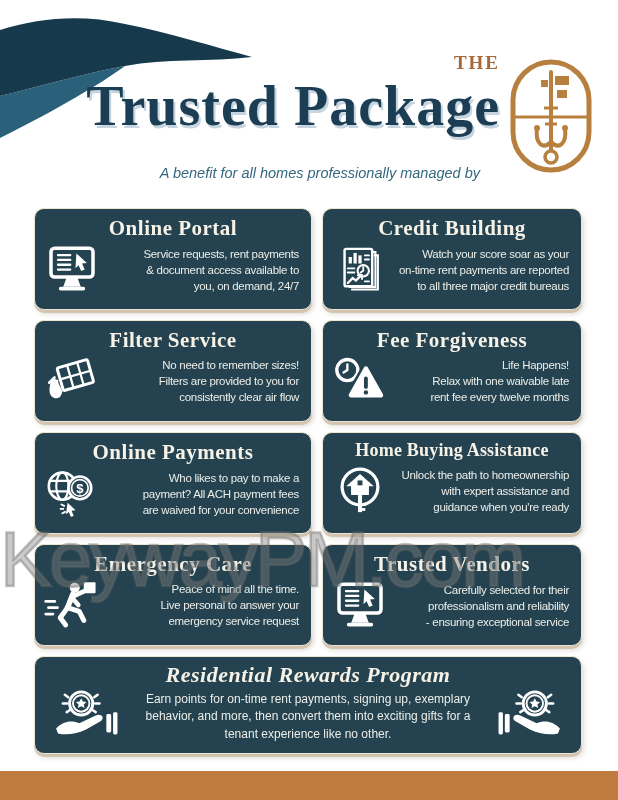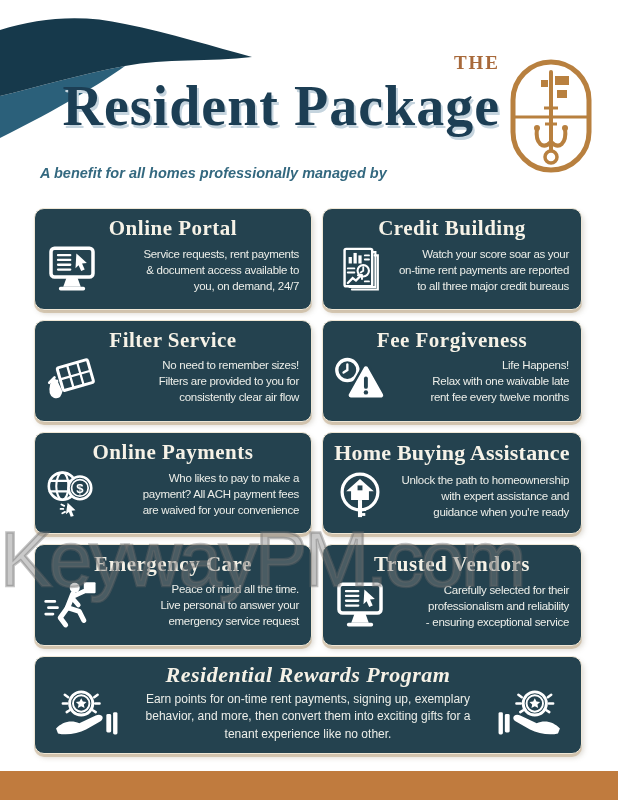--- a/index.html
+++ b/index.html
@@ -10,32 +10,32 @@
   .swoosh{position:absolute;left:0;top:0;width:270px;height:150px;}
   .title-block{position:absolute;top:52px;right:118px;text-align:right;z-index:2;}
   .t1{display:flex;align-items:baseline;justify-content:flex-end;gap:14px;}
   .the{font-family:"Liberation Serif",serif;font-weight:bold;font-size:19px;
        letter-spacing:2px;color:#a8693a;}
   .big{font-family:"Liberation Serif",serif;font-weight:bold;font-size:56px;
        line-height:1.0;color:#1c3e54;letter-spacing:1px;
        text-shadow:2px 3px 0 #c5d4de;}
   .t2{margin-top:4px;}
   .logo{position:absolute;left:508px;top:58px;width:86px;height:116px;z-index:2;}
-  .subtitle{position:absolute;top:164px;left:40px;width:440px;text-align:left;
-            font-style:italic;font-size:14.5px;line-height:1.25;color:#33687f;z-index:2;font-weight:bold;}
+  .subtitle{position:absolute;top:164px;left:40px;width:440px;text-align:right;
+            font-style:italic;font-size:14.5px;line-height:1.25;color:#33687f;z-index:2;}
 
   
   .grid{position:absolute;left:34px;top:208px;width:464px;display:grid;
         grid-template-columns:278px 260px;column-gap:10px;row-gap:10px;}
   .card{background:#24424f;border:1px solid #efe7d6;border-radius:10px;height:100px;
         box-shadow:0 3px 0 rgba(187,158,116,0.45),2px 4px 5px rgba(150,140,120,0.30);
         color:#edeee8;overflow:hidden;}
   .card-title{font-family:"Liberation Serif",serif;font-weight:bold;font-size:21px;
         color:#f6f2e7;text-align:center;margin-top:7px;letter-spacing:0.5px;white-space:nowrap;}
-  .card-title.tight{font-size:22px;letter-spacing:0.2px;}
+  .card-title.tight{font-size:18px;letter-spacing:0.2px;}
   .card-row{display:flex;align-items:center;padding:2px 12px 0 8px;}
   .icon-box{width:58px;flex-shrink:0;display:flex;justify-content:center;align-items:center;}
   .card-body{flex:1;text-align:right;font-size:11.5px;line-height:1.42;
         letter-spacing:-0.3px;white-space:pre-line;color:#eceee9;}
   .wide{grid-column:1 / 3;height:96px;}
   .wide .card-title{font-size:22px;margin-top:5px;font-style:italic;}
   .wide-row{display:flex;align-items:center;padding:0 16px;}
   .wide-body{flex:1;text-align:center;font-size:12px;line-height:1.45;
         white-space:pre-line;color:#eceee9;}
   .mirror{transform:scaleX(-1);}
@@ -56,21 +56,21 @@
 
   <svg class="swoosh" viewBox="0 0 270 150">
     <path d="M0,96 C35,88 80,74 125,66 C100,84 60,108 0,138 Z" fill="#2b607a"></path>
     <path d="M0,30 C40,18 80,14 125,24 C170,33 215,47 252,57 C210,62 165,58 125,66 C80,74 35,88 0,96 Z" fill="#16394b"></path>
   </svg>
 
   <div class="title-block">
     <div class="t1">
       <span class="the">THE</span>
     </div>
-    <div class="big t2">Resident Package</div>
+    <div class="big t2">Trusted Package</div>
   </div>
 
   <svg class="logo" viewBox="0 0 86 116">
     <rect x="5" y="4" width="76" height="108" rx="38" fill="none" stroke="#b8803f" stroke-width="5"></rect>
     <line x1="5" y1="59" x2="81" y2="59" stroke="#b8803f" stroke-width="3"></line>
     <line x1="43" y1="14" x2="43" y2="92" stroke="#b8803f" stroke-width="4" stroke-linecap="round"></line>
     <rect x="47" y="18" width="14" height="9" fill="#b8803f"></rect>
     <rect x="49" y="32" width="10" height="8" fill="#b8803f"></rect>
     <rect x="33" y="22" width="7" height="7" fill="#b8803f"></rect>
     <line x1="36" y1="50" x2="50" y2="50" stroke="#b8803f" stroke-width="3"></line>

